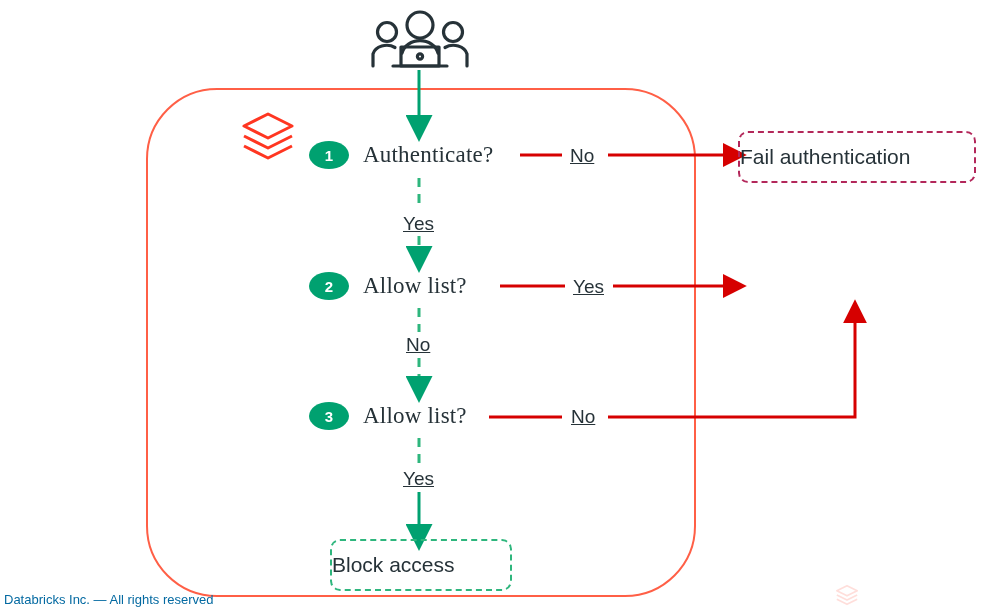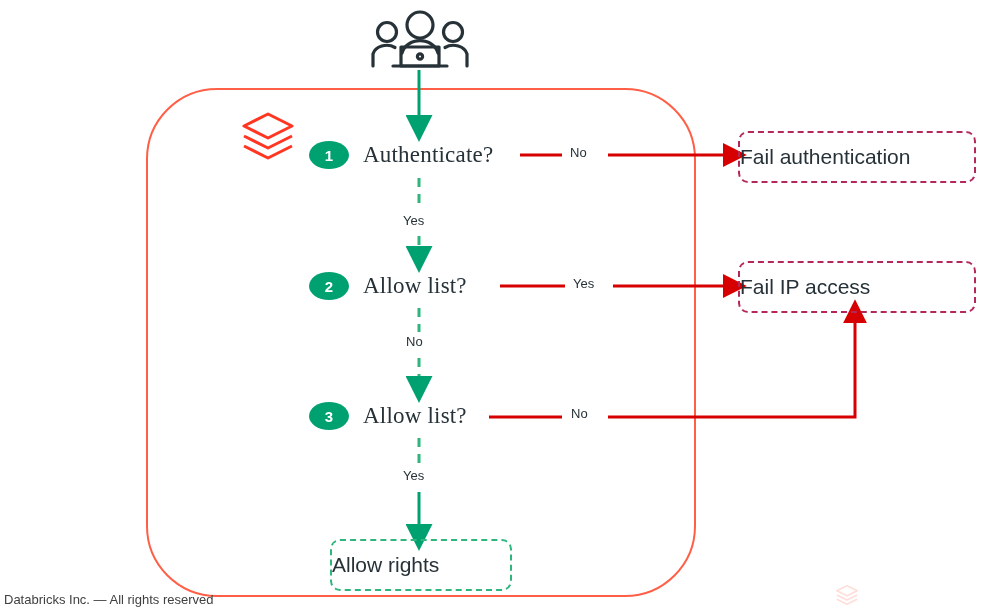--- a/index.html
+++ b/index.html
@@ -38,31 +38,32 @@
     display:flex;align-items:center;justify-content:flex-start;
     border-style:dashed;border-width:2px;border-radius:10px;
     font-size:21px;color:#263238;
     background:transparent;
     white-space:nowrap;
   }
 
   
   .edge-label{
     position:absolute;
-    font-size:13px;color:#263238;
+    font-size:19px;color:#263238;
     background:#ffffff;
     padding:0 7px;
     white-space:nowrap;
     text-align:center;
+    text-decoration:underline;
   }
 
   
   .footer-text{
     position:absolute;left:4px;bottom:2px;
-    font-size:13px;color:#404040;
+    font-size:13px;color:#0369a1;
     white-space:nowrap;
     margin-top:40px;
   }
   .footer-mark{
     position:absolute;right:140px;bottom:3px;
     width:26px;height:22px;opacity:.16;
   }
 
   .people-icon{position:absolute;}
   .stack-icon{position:absolute;}
@@ -160,26 +161,23 @@
   <div class="edge-label" style="left:399px;top:334px;">No</div>
 
   <div class="edge-label" style="left:564px;top:406px;">No</div>
 
   <div class="edge-label" style="left:396px;top:468px;">Yes</div>
 
   <div class="term-box" style="left:738px;top:131px;width:234px;height:48px;border-color:#B3275A;">
     <span>Fail authentication</span>
   </div>
 
-  <div class="term-box" style="left:738px;top:261px;width:234px;height:48px;border-color:#B3275A;">
-    <span>Fail IP access</span>
-  </div>
 
   <div class="term-box" style="left:330px;top:539px;width:178px;height:48px;border-color:#2EB67D;">
-    <span>Allow rights</span>
+    <span>Block access</span>
   </div>
 
   <div class="footer-text">Databricks Inc. — All rights reserved</div>
 
   <div class="footer-mark">
     <svg width="26" height="22" viewBox="0 0 56 52">
       <g fill="none" stroke="#FF3621" stroke-width="4" stroke-linejoin="round">
         <path d="M28 4 L52 16 L28 28 L4 16 Z"></path>
         <path d="M4 26 L28 38 L52 26"></path>
         <path d="M4 36 L28 48 L52 36"></path>

